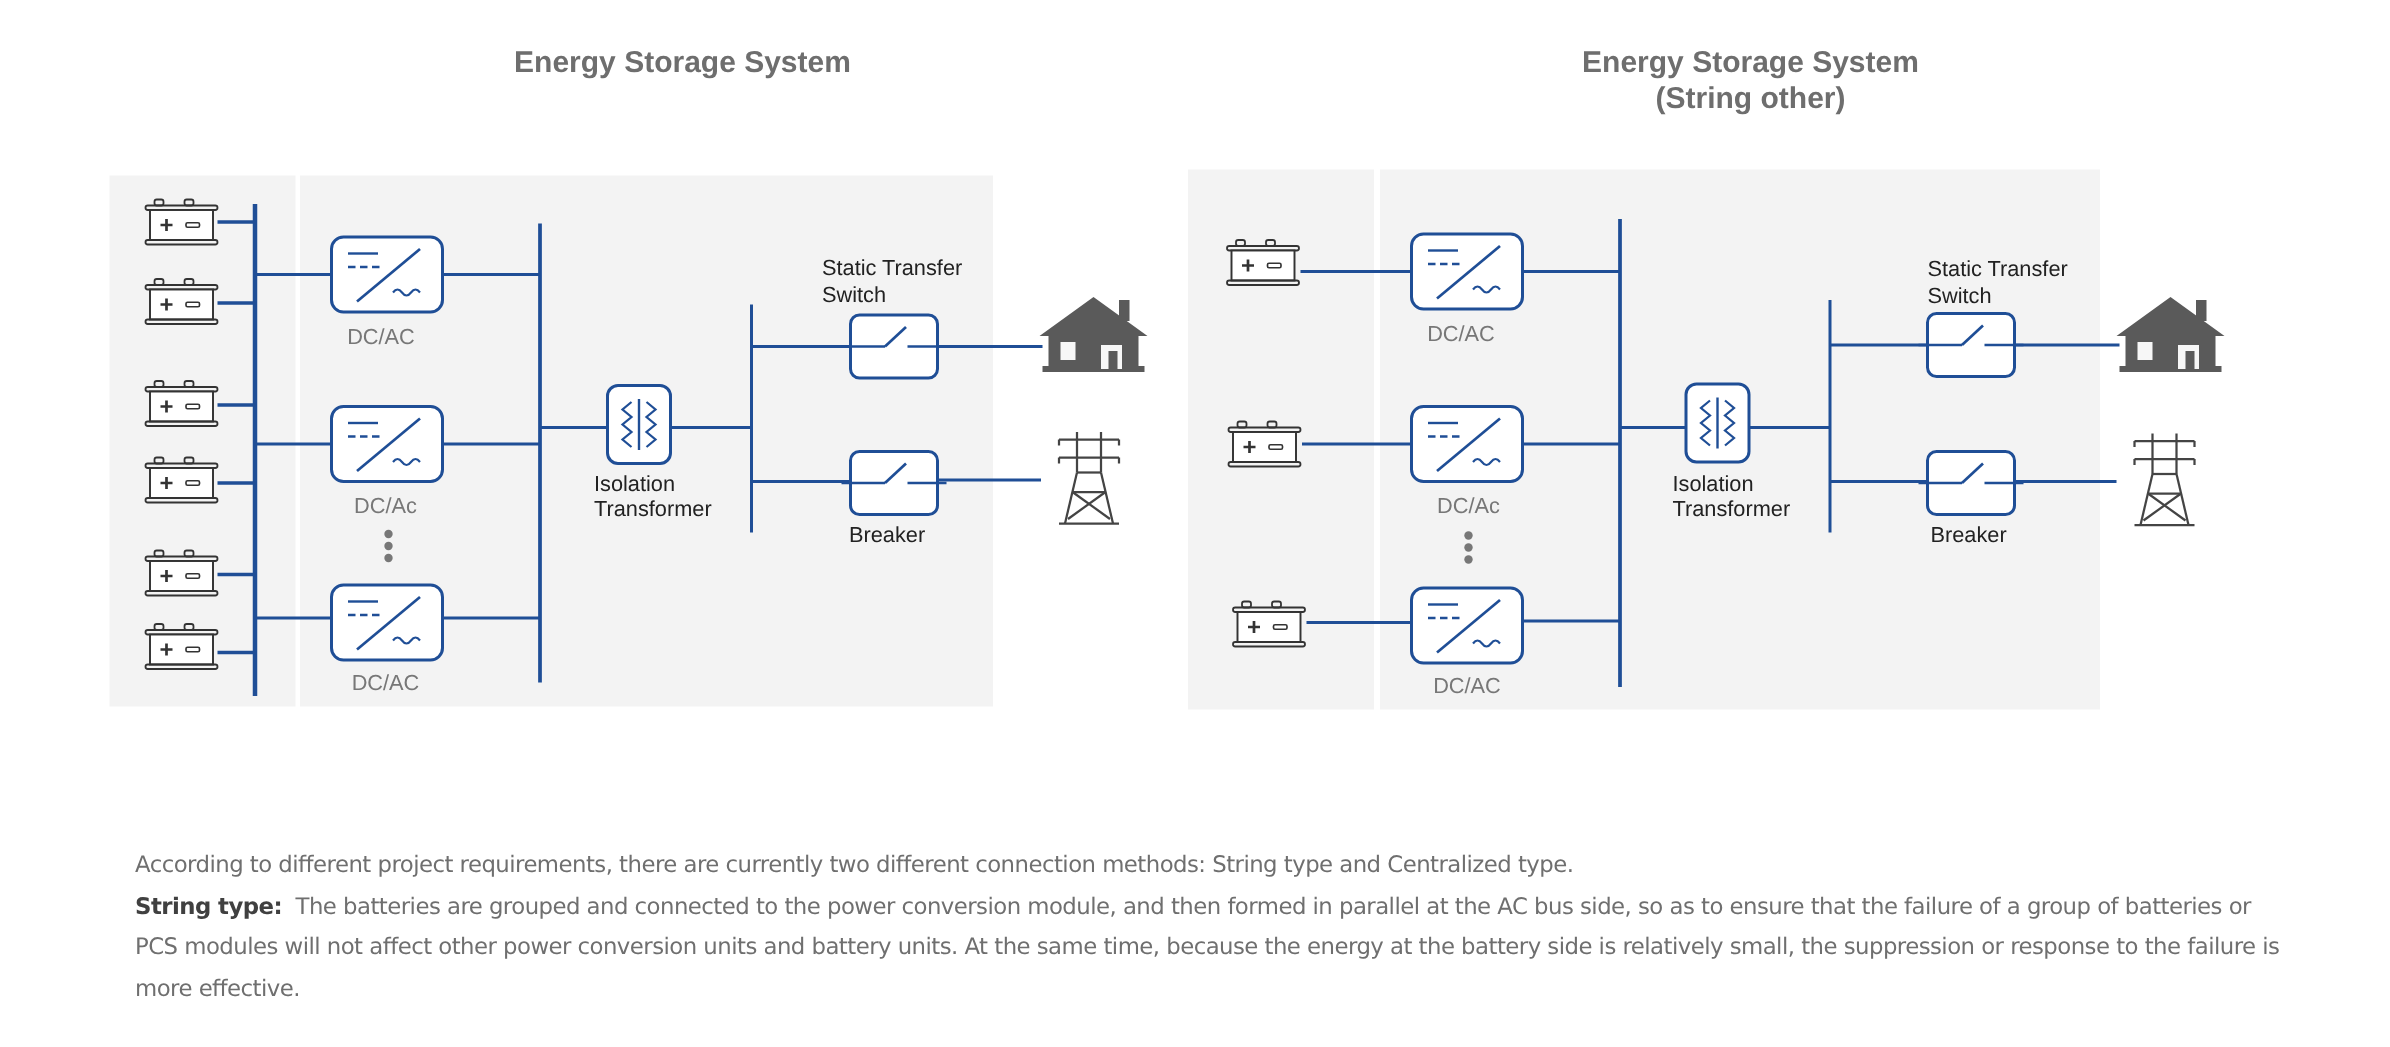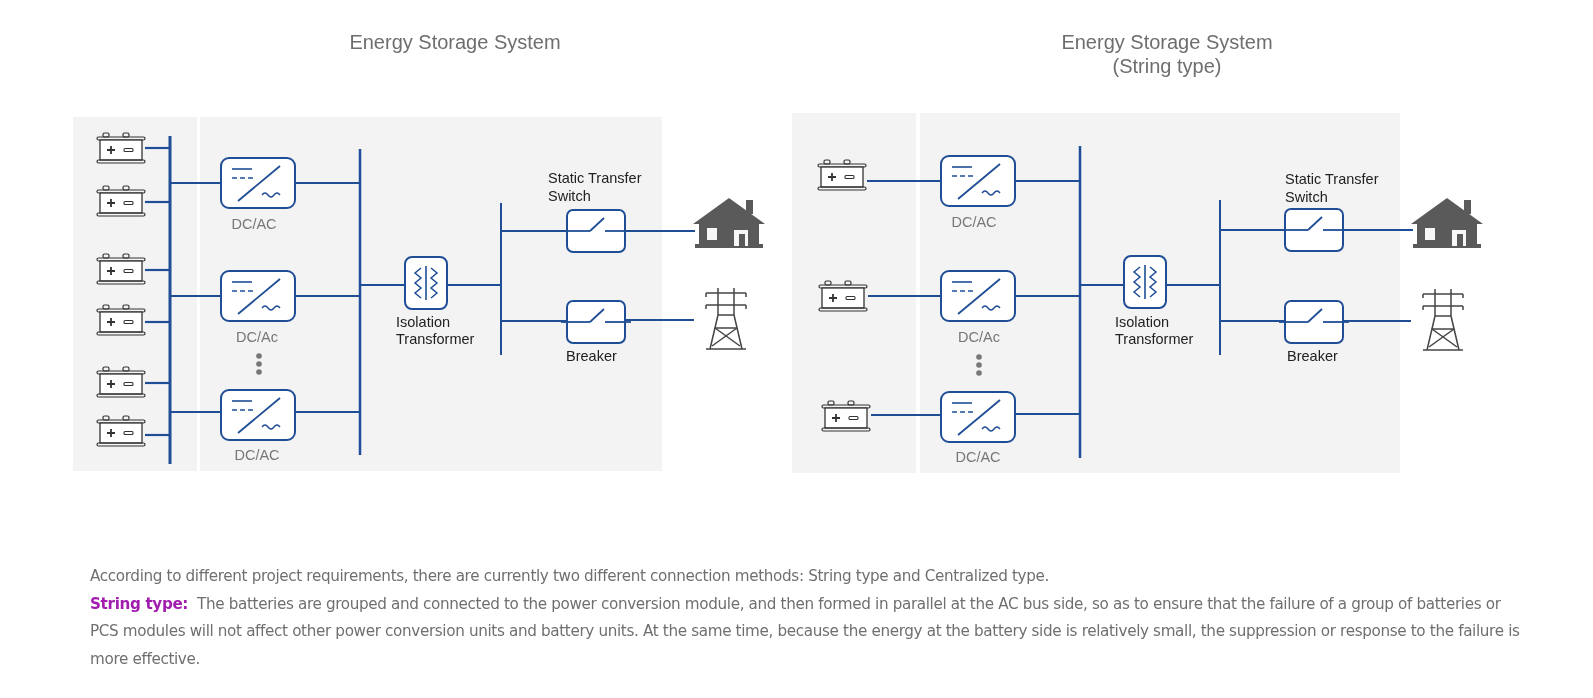--- a/index.html
+++ b/index.html
@@ -1,33 +1,33 @@
 <!DOCTYPE html>
 <html><head>
 <meta charset="utf-8">
 <style>
   html, body { margin: 0; padding: 0; background: #ffffff; }
   body { width: 1593px; height: 698px; position: relative; overflow: hidden; font-family: "Liberation Sans", sans-serif; }
-  .title { position: absolute; text-align: center; color: #6e6e6e; font-weight: normal; font-size: 20px; line-height: 24px; }
+  .title { position: absolute; text-align: center; color: #6e6e6e; font-weight: bold; font-size: 20px; line-height: 24px; }
   .title span { display: block; }
   svg.diagram { position: absolute; left: 0; top: 0; }
   .desc { position: absolute; left: 90px; top: 563px; width: 1440px; color: #6f6f6f; font-family: "DejaVu Sans", sans-serif; font-size: 15.2px; line-height: 27.5px; letter-spacing: -0.35px; }
   .desc p { margin: 0; }
-  .desc b { color: #a21caf; }
+  .desc b { color: #404040; }
   .lbl { font-family: "Liberation Sans", sans-serif; }
 </style>
 </head>
 <body>
 
 <div class="title" style="left:305px; top:30px; width:300px;">
   <span>Energy Storage System</span>
 </div>
 <div class="title" style="left:1017px; top:30px; width:300px;">
   <span>Energy Storage System</span>
-  <span>(String type)</span>
+  <span>(String other)</span>
 </div>
 
 <svg class="diagram" width="1593" height="540" viewBox="0 0 1593 540">
   <defs>
     <g id="battery">
       <rect x="-18" y="-17" width="6" height="4" rx="1.5" fill="none" stroke="#333" stroke-width="1.2"></rect>
       <rect x="2" y="-17" width="6" height="4" rx="1.5" fill="none" stroke="#333" stroke-width="1.2"></rect>
       <rect x="-24" y="-13" width="48" height="3" rx="1.5" fill="none" stroke="#333" stroke-width="1.2"></rect>
       <rect x="-21" y="-10" width="42" height="20" fill="#fff" stroke="#333" stroke-width="1.3"></rect>
       <rect x="-24" y="10" width="48" height="3" rx="1.5" fill="none" stroke="#333" stroke-width="1.2"></rect>

